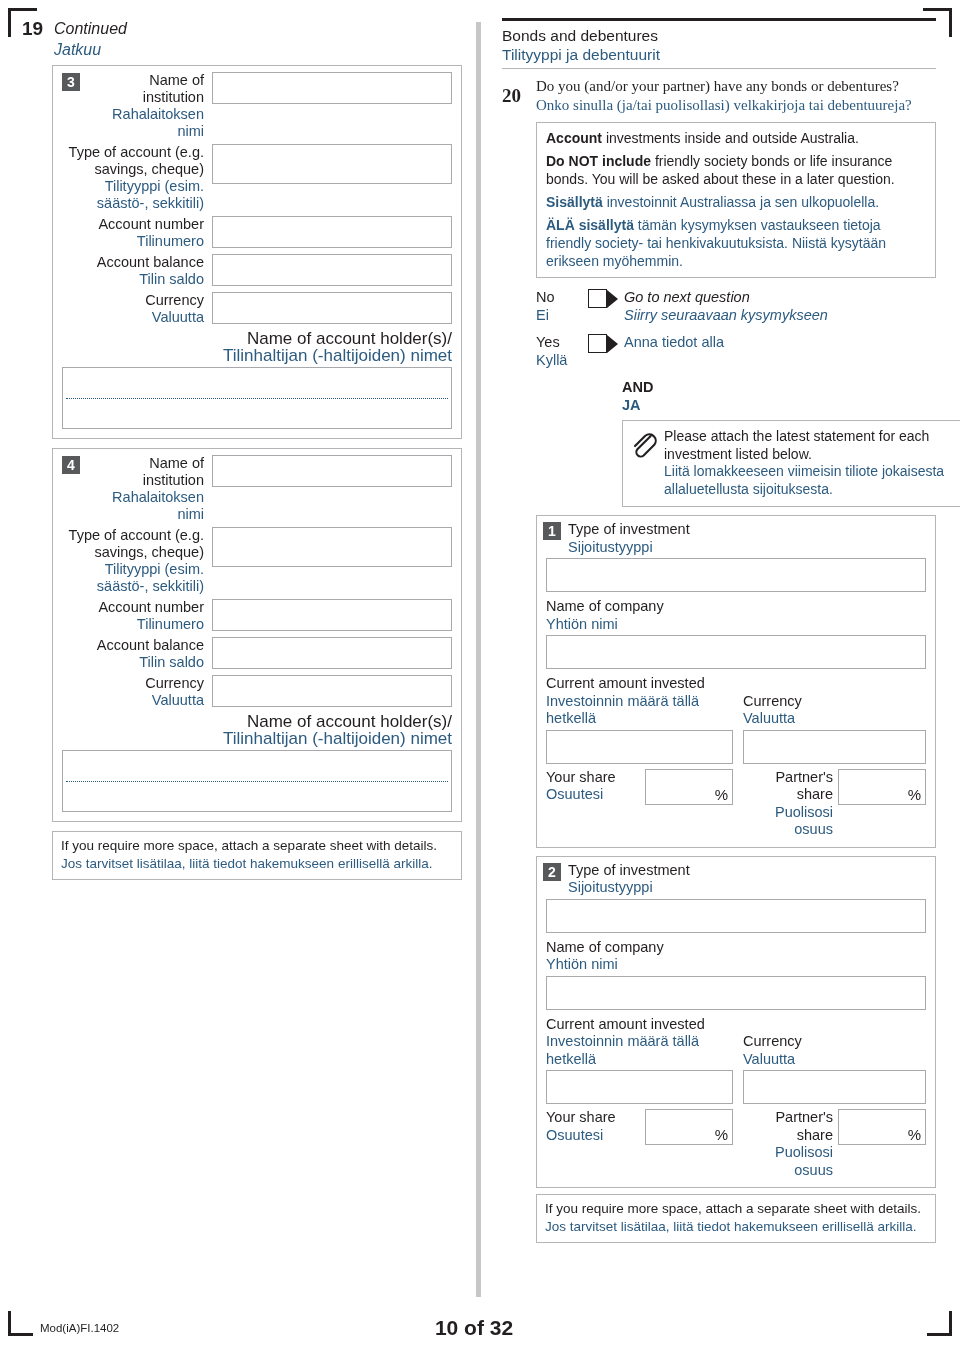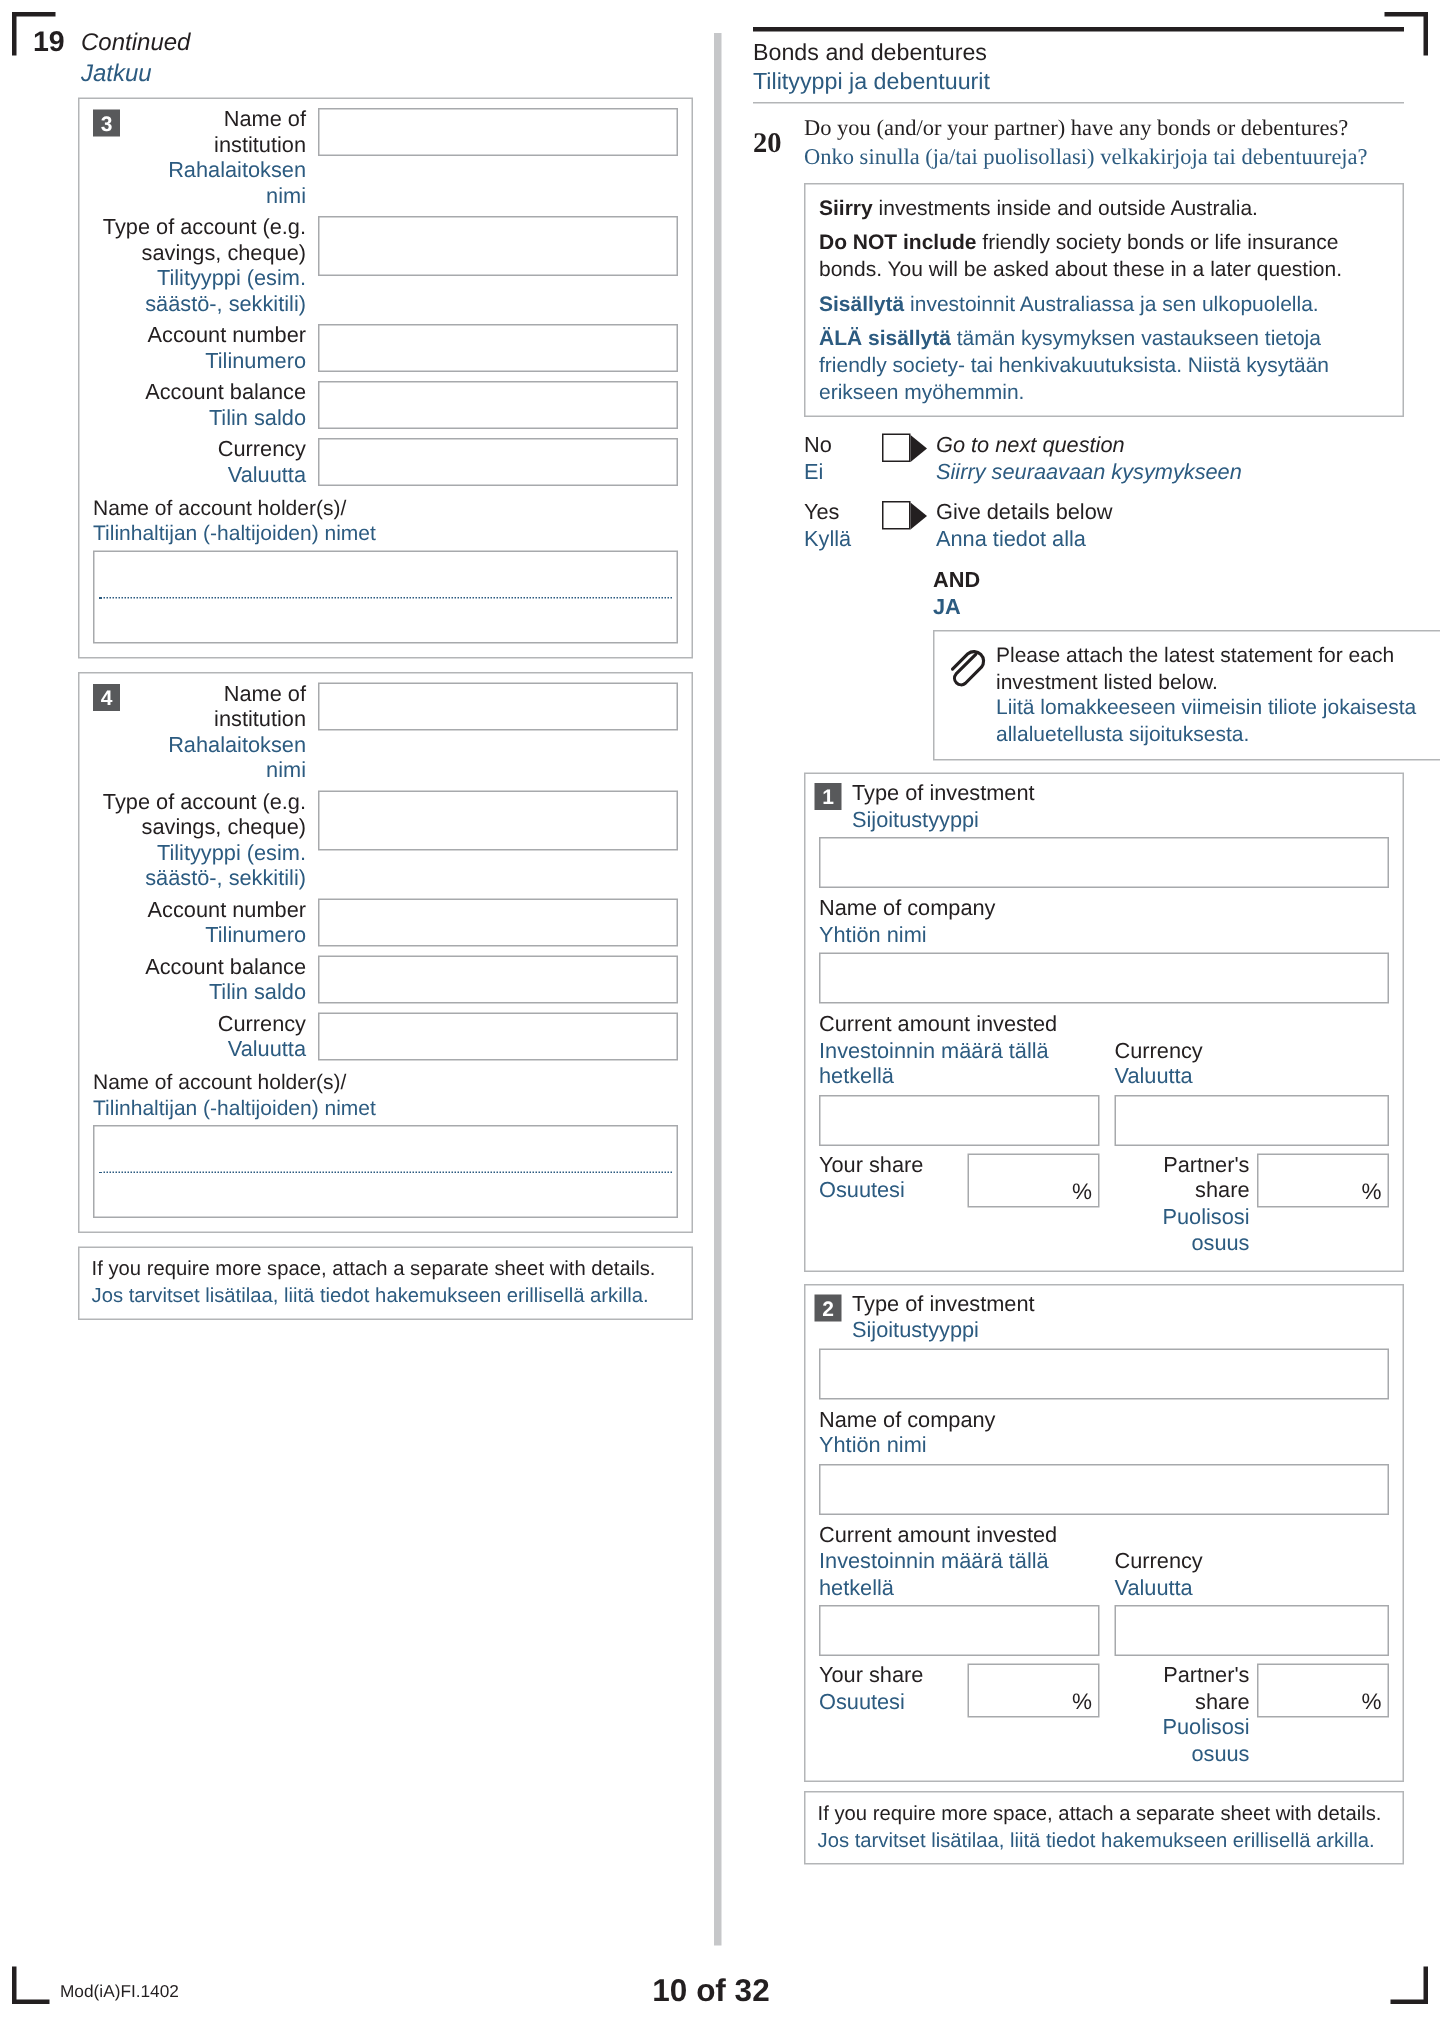--- a/index.html
+++ b/index.html
@@ -130,24 +130,25 @@
     flex: 1;
     height: 32px;
     border: 1px solid #a7a9ac;
     background: #ffffff;
     box-sizing: border-box;
   }
   .field-tall { height: 40px; }
 
   
   .holder-label {
-    font-size: 14px;
+    font-size: 17px;
     line-height: 17px;
     margin-top: 4px;
     margin-bottom: 3px;
+    text-align: right;
   }
   .holder-box {
     border: 1px solid #a7a9ac;
     height: 62px;
     position: relative;
     box-sizing: border-box;
   }
   .holder-box::after {
     content: "";
     position: absolute;
@@ -537,21 +538,21 @@
 
   <div class="q20">
     <div class="q20-num">20</div>
     <div class="q20-text">
       <div class="en">Do you (and/or your partner) have any bonds or debentures?</div>
       <div class="fi">Onko sinulla (ja/tai puolisollasi) velkakirjoja tai debentuureja?</div>
     </div>
   </div>
 
   <div class="info-box">
-    <p><span class="bold en">Siirry</span><span class="en"> investments inside and outside Australia.</span></p>
+    <p><span class="bold en">Account</span><span class="en"> investments inside and outside Australia.</span></p>
     <p><span class="bold en">Do NOT include</span><span class="en"> friendly society bonds or life insurance bonds. You will be asked about these in a later question.</span></p>
     <p><span class="bold fi">Sisällytä</span><span class="fi"> investoinnit Australiassa ja sen ulkopuolella.</span></p>
     <p><span class="bold fi">ÄLÄ sisällytä</span><span class="fi"> tämän kysymyksen vastaukseen tietoja friendly society- tai henkivakuutuksista.  Niistä kysytään erikseen myöhemmin.</span></p>
   </div>
 
   <div class="choice-wrap">
     <div class="choice">
       <div class="choice-lbls">
         <div class="en">No</div>
         <div class="fi">Ei</div>
@@ -565,21 +566,20 @@
     </div>
 
     <div class="choice">
       <div class="choice-lbls">
         <div class="en">Yes</div>
         <div class="fi">Kyllä</div>
       </div>
       <div class="cbox"></div>
       <div class="arrow"></div>
       <div class="choice-action">
-        <div class="en">Give details below</div>
         <div class="fi">Anna tiedot alla</div>
       </div>
     </div>
   </div>
 
   <div class="and-label">
     <div class="en">AND</div>
     <div class="fi">JA</div>
   </div>
 

